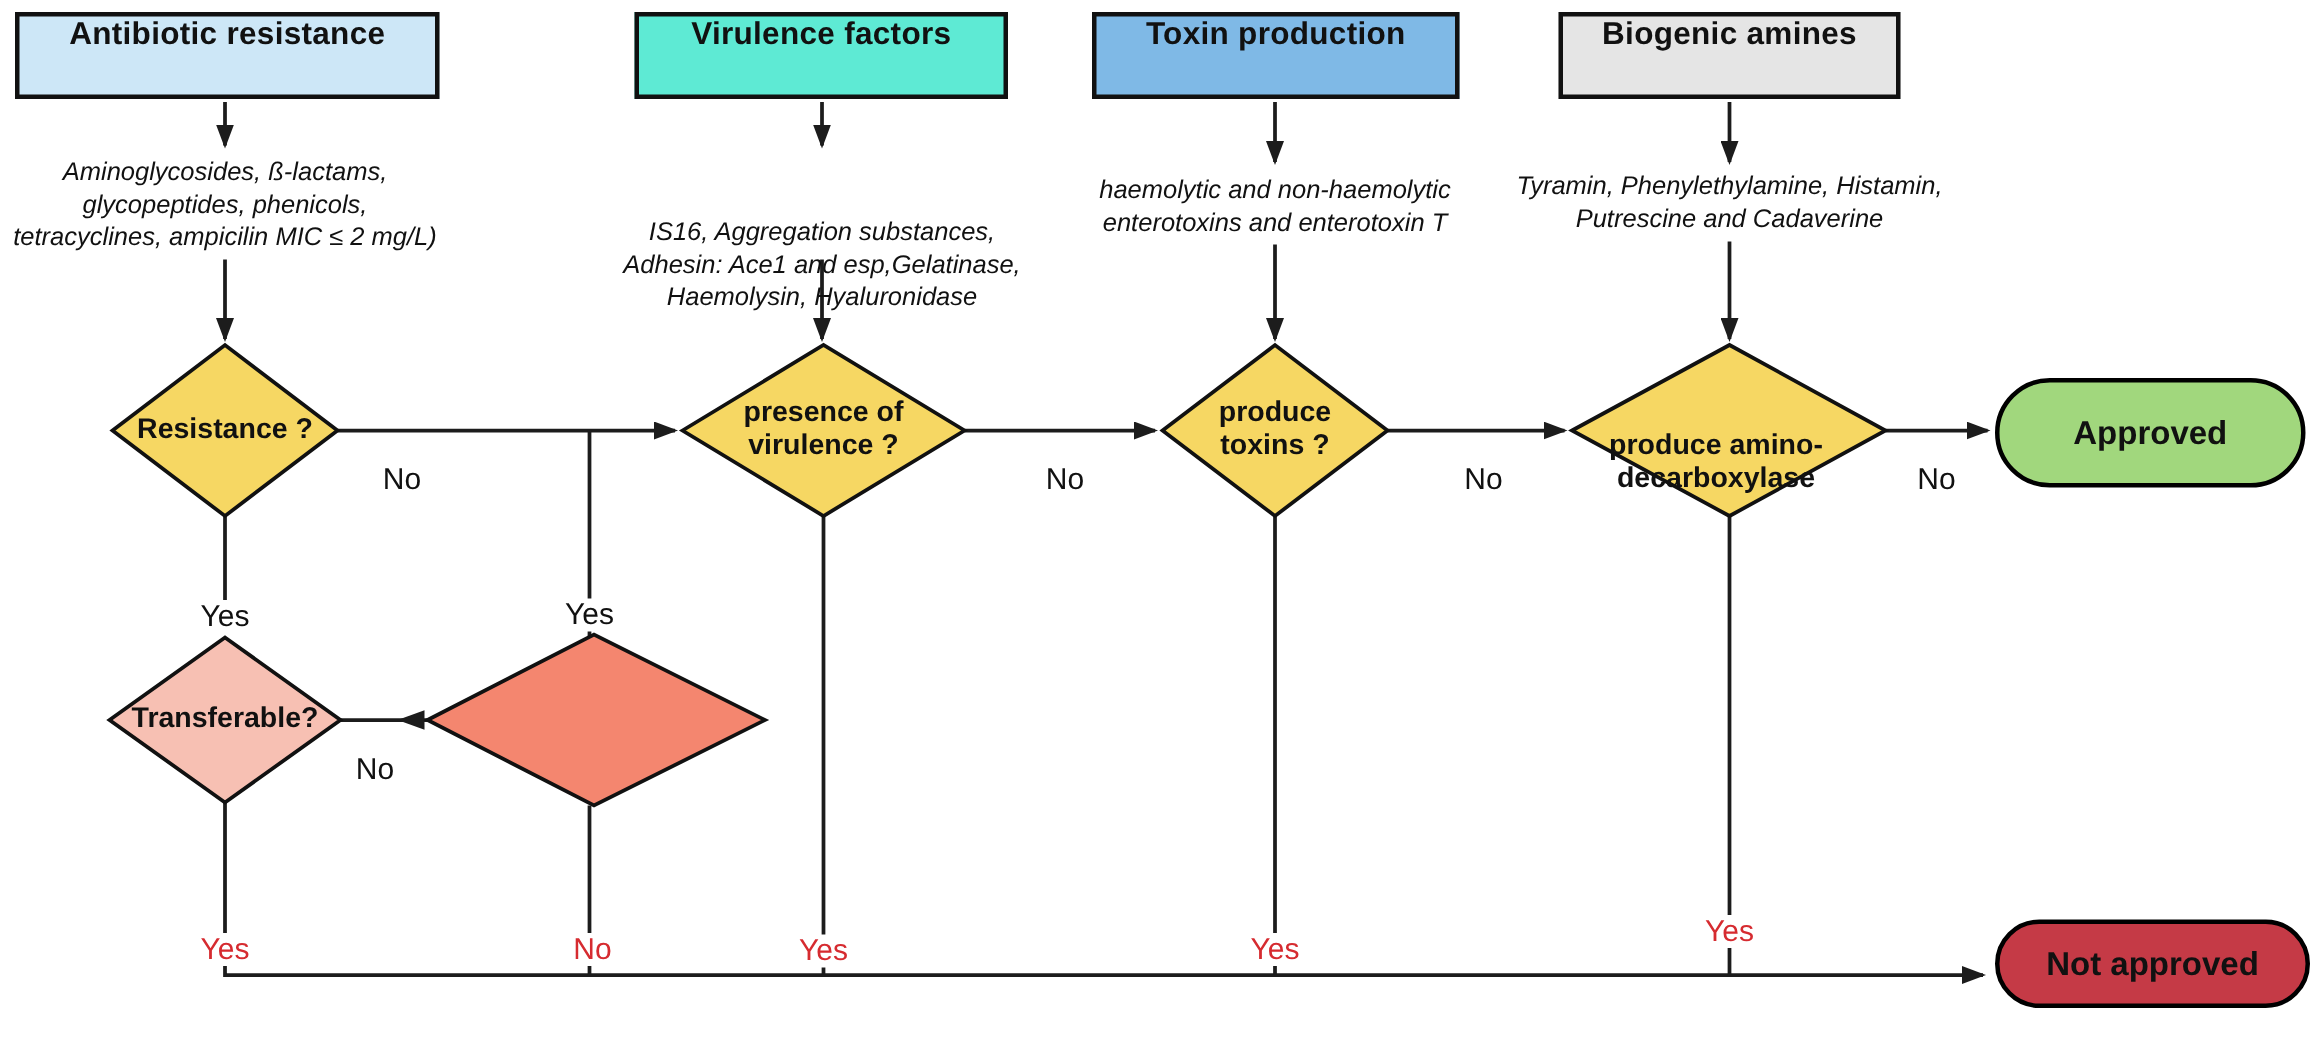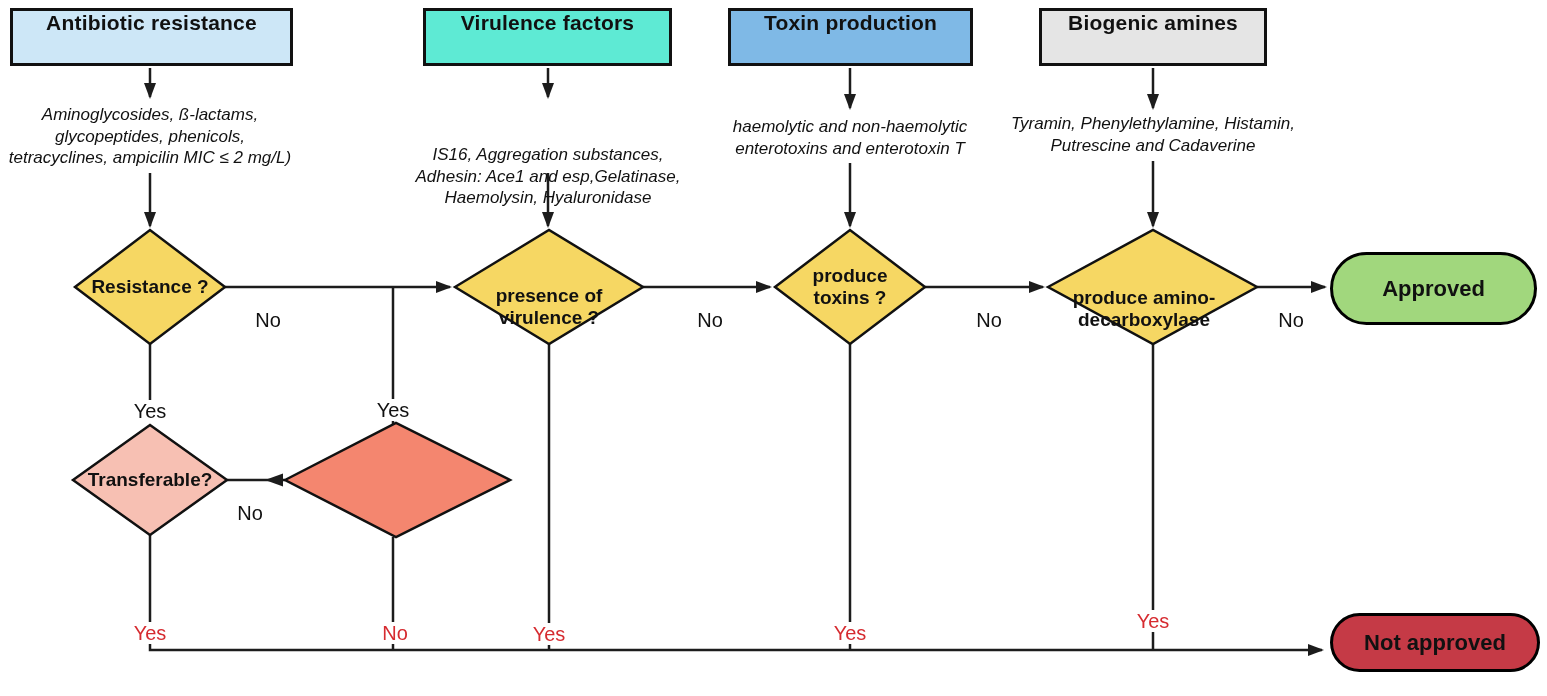--- a/index.html
+++ b/index.html
@@ -101,21 +101,21 @@
 tetracyclines, ampicilin MIC ≤ 2 mg/L)</div>
   <div class="details" style="left:388px;top:104px;width:320px;margin-top:40px;">IS16, Aggregation substances,
 Adhesin: Ace1 and esp,Gelatinase,
 Haemolysin, Hyaluronidase</div>
   <div class="details" style="left:983px;top:113px;width:340px;">Tyramin, Phenylethylamine, Histamin,
 Putrescine and Cadaverine</div>
   <div class="details" style="left:690px;top:116px;width:320px;">haemolytic and non-haemolytic
 enterotoxins and enterotoxin T</div>
 
   <div class="dtext" style="left:150px;top:287px;">Resistance ?</div>
-  <div class="dtext" style="left:549px;top:287px;margin-top:20px;">presence of
+  <div class="dtext" style="left:549px;top:287px;">presence of
 virulence ?</div>
   <div class="dtext" style="left:850px;top:287px;">produce
 toxins ?</div>
   <div class="dtext" style="left:1144px;top:287px;margin-top:22px;">produce amino-
 decarboxylase</div>
   <div class="dtext" style="left:150px;top:480px;">Transferable?</div>
 
   <div class="lab" style="left:268px;top:287px;">No</div>
   <div class="lab" style="left:710px;top:287px;">No</div>
   <div class="lab" style="left:989px;top:287px;">No</div>

